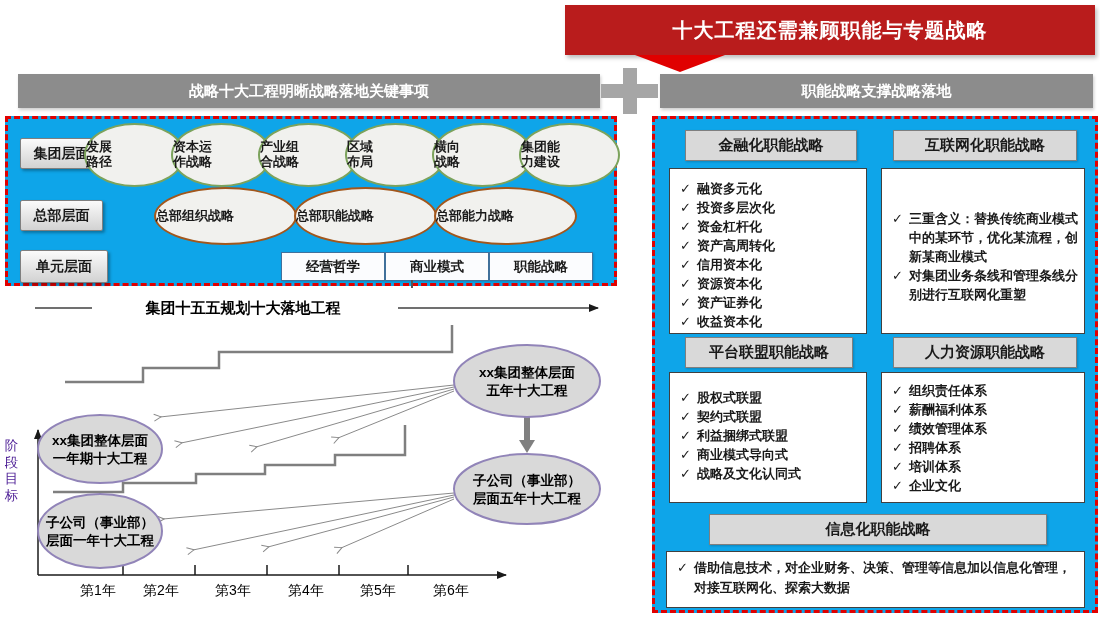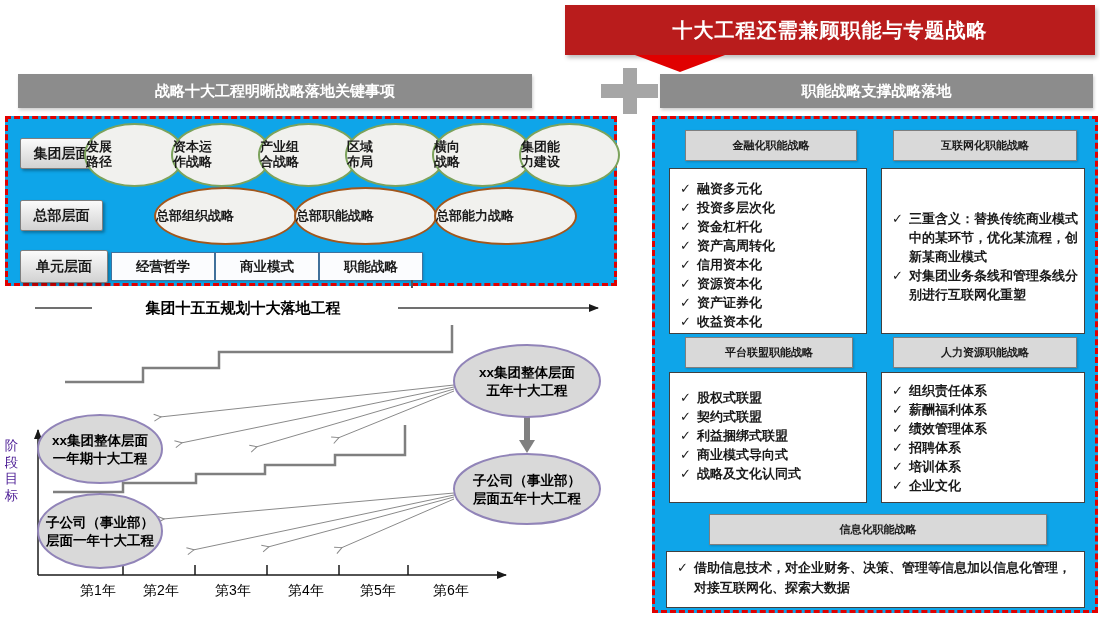--- a/index.html
+++ b/index.html
@@ -10,52 +10,52 @@
   
   .banner{left:565px;top:5px;width:530px;height:50px;background:#b91c1c;color:#fff;
           font-size:20px;font-weight:bold;display:flex;align-items:center;justify-content:center;
           box-shadow:2px 3px 4px rgba(0,0,0,.25);letter-spacing:1px;}
   .banner-tri{left:635px;top:55px;width:0;height:0;border-left:45px solid transparent;
               border-right:45px solid transparent;border-top:17px solid #e00000;}
 
   
   .gbar{background:#8c8c8c;color:#fff;font-size:15px;font-weight:bold;display:flex;
         align-items:center;justify-content:center;height:34px;box-shadow:1px 2px 3px rgba(0,0,0,.2);}
-  .bar-left{left:18px;top:74px;width:514px;}
+  .bar-left{left:18px;top:74px;width:582px;}
   .bar-right{left:660px;top:74px;width:433px;}
   .plus-h{left:601px;top:84px;width:57px;height:14px;background:#a6a6a6;}
   .plus-v{left:623px;top:68px;width:14px;height:46px;background:#a6a6a6;}
 
   
   .dashpanel{border:3px dashed #e00000;background:#0ea5e9;}
   .panel-left{left:5px;top:116px;width:612px;height:170px;}
   .panel-right{left:652px;top:116px;width:446px;height:497px;}
 
   
   .lvl-label{background:linear-gradient(#fbfbfb,#d2d2d2);border:1px solid #7f7f7f;border-radius:2px;
              box-shadow:2px 2px 3px rgba(0,0,0,.3);font-size:14px;font-weight:bold;
              display:flex;align-items:center;justify-content:center;}
   .ellrow{display:flex;align-items:center;}
   .ell{border-radius:50%;background:#f1f1ee;display:flex;align-items:center;justify-content:flex-start;
        text-align:center;font-size:13px;font-weight:bold;line-height:1.15;flex:none;font-family:Liberation Serif, serif;}
   .ell .wrap{white-space:pre-line;}
   .ell-green{border:2px solid #7ca35c;width:97px;height:60px;margin-right:-14px;}
   .ell-brown{border:2px solid #a2571c;width:139px;height:54px;margin-right:-3px;}
-  .unitrow{display:flex;justify-content:flex-start;}
+  .unitrow{display:flex;justify-content:flex-end;}
   .unitbox{width:102px;height:27px;border:1.5px solid #41719c;background:#fbfcfe;
            font-size:13.5px;font-weight:bold;display:flex;align-items:center;justify-content:center;
            box-shadow:1px 1px 2px rgba(0,0,0,.15);}
   .connector{background:#555;}
 
   
   .ylabel{left:3px;top:438px;width:17px;font-size:13.5px;line-height:16.5px;color:#4c1d95;
           text-align:center;word-break:break-all;}
 
   
-  .sec-h{background:#d9d9d9;border:1px solid #7f7f7f;font-size:11px;font-weight:bold;
+  .sec-h{background:#d9d9d9;border:1px solid #7f7f7f;font-size:15px;font-weight:bold;
          display:flex;align-items:center;justify-content:center;height:31px;
          box-shadow:1px 1px 2px rgba(0,0,0,.2);}
   .sec-b{background:#fff;border:1.5px solid #404040;}
   .sec-b ul{list-style:none;margin:0;padding:10px 6px 0 10px;}
   .sec-b li{display:flex;font-size:13px;font-weight:bold;line-height:19px;}
   .sec-b .chk{width:17px;flex:none;}
   .sec-b .itx{flex:1;}
   .pt40 ul{padding-top:40px;}
   .pt15 ul{padding-top:15px;}
   .pt8 ul{padding-top:8px;}

